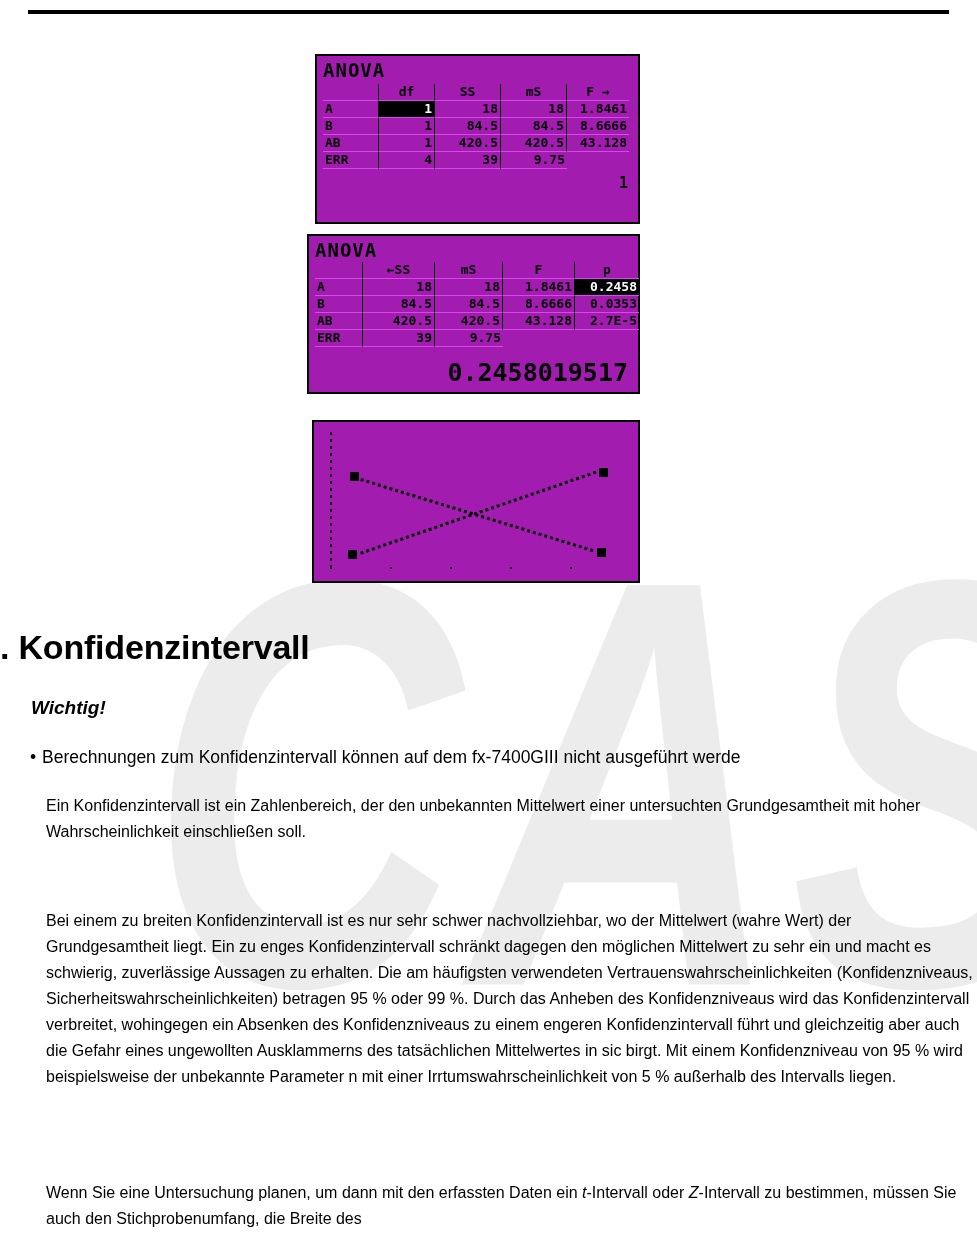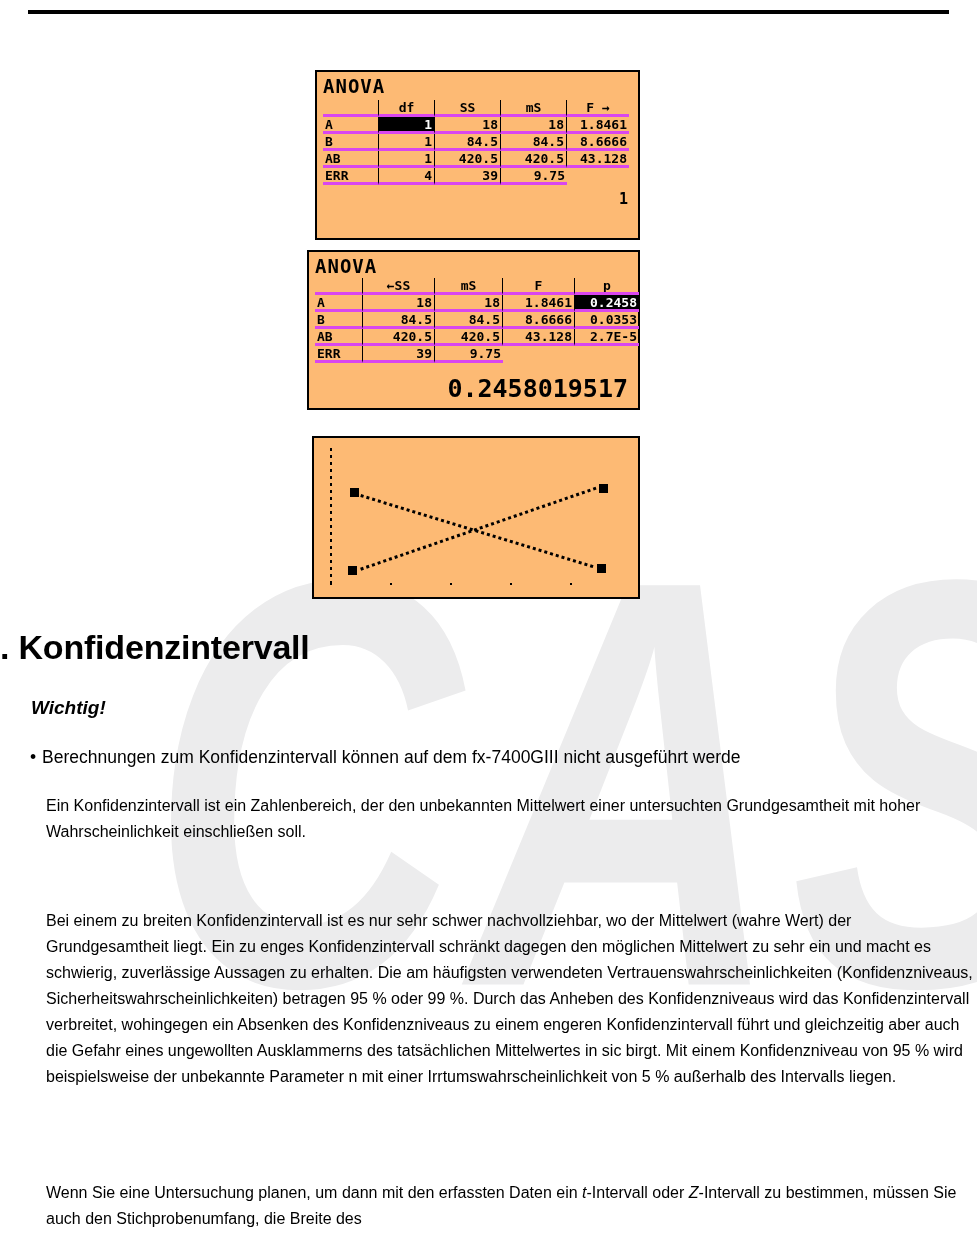--- a/index.html
+++ b/index.html
@@ -54,23 +54,22 @@
     top: 10px;
     width: 921px;
     height: 4px;
     background: #000000;
   }
 
   
   .calc-screen {
     position: absolute;
     border: 2px solid #000000;
-    background: #fdba74;
+    background: #a21caf;
     box-sizing: border-box;
-    margin-top: 16px;
   }
   #screen1 { left: 315px; top: 54px;  width: 325px; height: 170px; }
   #screen2 { left: 307px; top: 234px; width: 333px; height: 160px; }
   #screen3 { left: 312px; top: 420px; width: 328px; height: 163px; }
 
   .lcd {
     position: absolute;
     left: 0; top: 0; right: 0; bottom: 0;
     font-family: "DejaVu Sans Mono", monospace;
     font-weight: bold;
@@ -86,21 +85,21 @@
   }
   .lcd-grid {
     position: absolute;
     font-size: 13px;
     line-height: 16px;
   }
   .lcd-row { display: flex; }
   .lcd-cell {
     box-sizing: border-box;
     border-right: 1px solid #000;
-    border-bottom: 3px solid #d946ef;
+    border-bottom: 1px solid #d946ef;
     text-align: right;
     padding-right: 2px;
     height: 17px;
     overflow: hidden;
     white-space: nowrap;
   }
   .lcd-cell.label {
     text-align: left;
     padding-left: 2px;
   }

